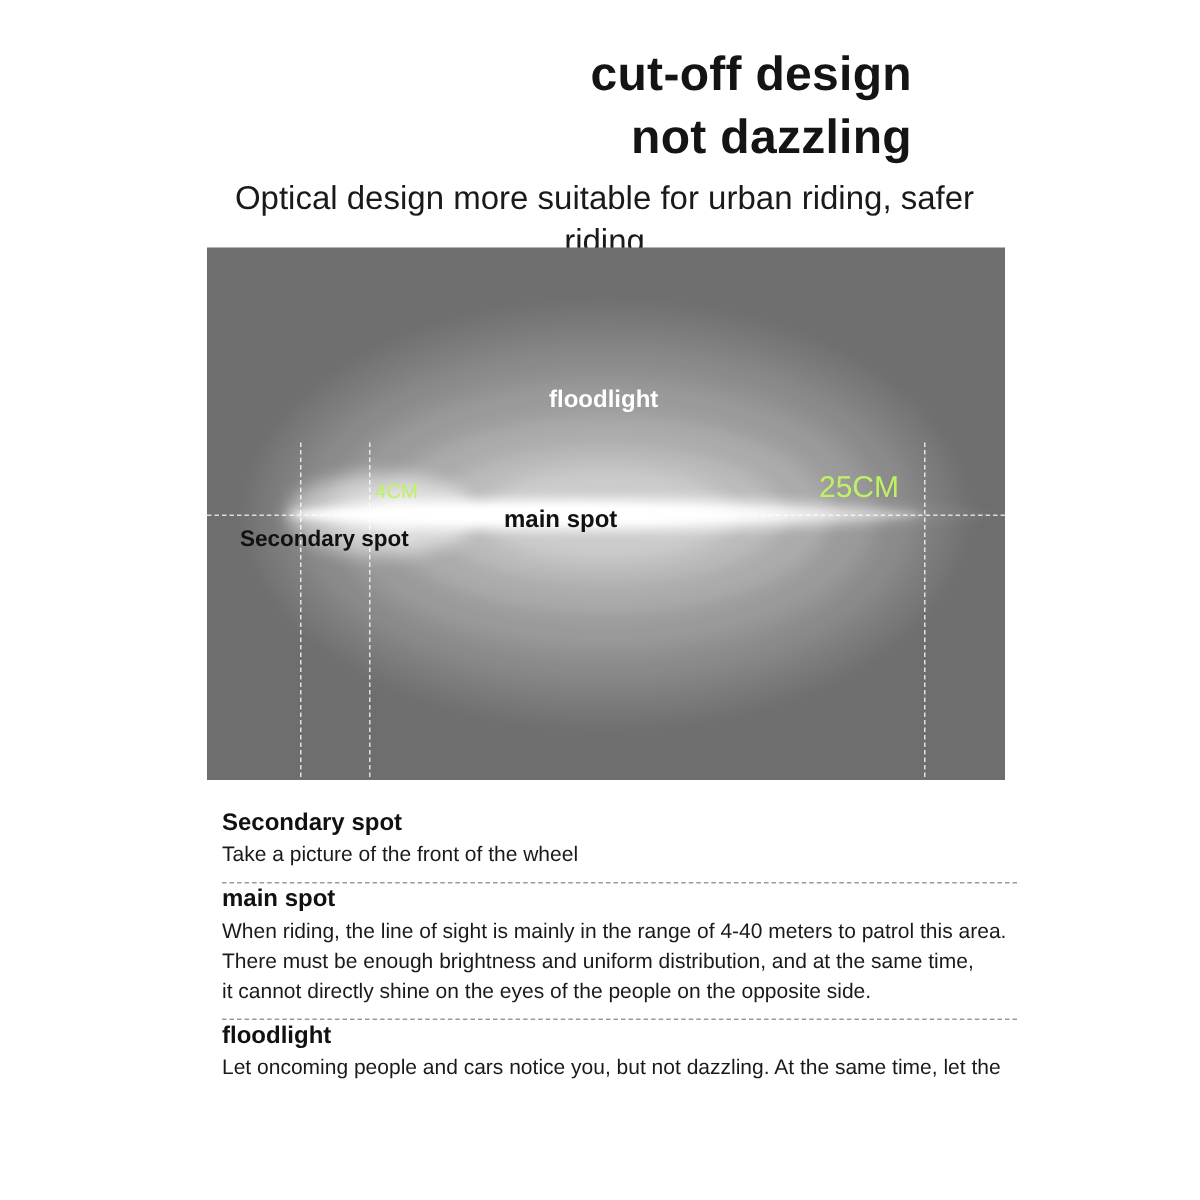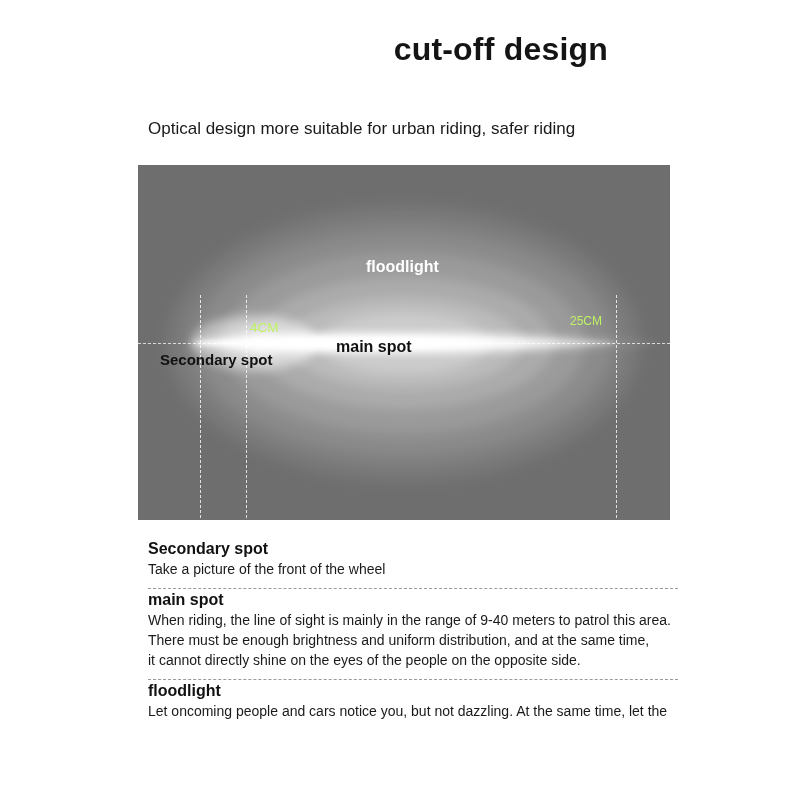--- a/index.html
+++ b/index.html
@@ -33,22 +33,22 @@
     line-height: 1.32;
     letter-spacing: 0.2px;
     color: #141414;
   }
   .headline .l2 { display: block; }
   .subhead {
     position: absolute;
     left: 148px;
     top: 118px;
     width: 510px;
-    text-align: left;
-    font-size: 17px;
+    text-align: center;
+    font-size: 22px;
     color: #1a1a1a;
     line-height: 1.3;
   }
 
   
   .diagram {
     position: absolute;
     left: 138px;
     top: 165px;
     width: 532px;
@@ -125,21 +125,21 @@
   .v1 { left: 62px; top: 130px; height: 368px; }
   .v2 { left: 108px; top: 130px; height: 368px; }
   .v3 { left: 478px; top: 130px; height: 368px; }
 
   .dlabel {
     position: absolute;
     color: #bef264;
     font-size: 13.5px;
   }
   .lbl-4cm { left: 112px; top: 155px; }
-  .lbl-25cm { left: 432px; top: 149px; font-size: 12px; }
+  .lbl-25cm { left: 408px; top: 149px; font-size: 20px; }
   .lbl-floodlight {
     left: 228px; top: 93px;
     font-size: 16px; font-weight: bold; color: #fff;
   }
   .lbl-mainspot {
     left: 198px; top: 173px;
     font-size: 16px; font-weight: bold; color: #111;
   }
   .lbl-secondary {
     left: 22px; top: 186px;
@@ -172,20 +172,21 @@
     color: #1a1a1a;
   }
 </style>
 </head>
 <body>
 
 <div class="page">
 
   <div class="headline">
     <span>cut-off design</span>
+    <span class="l2">not dazzling</span>
   </div>
 
   <div class="subhead">Optical design more suitable for urban riding, safer riding</div>
 
   <div class="diagram">
     <div class="ellipse e1"></div>
     <div class="ellipse e2"></div>
     <div class="ellipse e3"></div>
     <div class="ellipse e4"></div>
     <div class="ellipse e5"></div>
@@ -210,21 +211,21 @@
 
     <div class="block">
       <h3>Secondary spot</h3>
       <p>Take a picture of the front of the wheel</p>
     </div>
 
     <div class="sep"></div>
 
     <div class="block">
       <h3>main spot</h3>
-      <p>When riding, the line of sight is mainly in the range of 9-40 meters to patrol this area.</p>
+      <p>When riding, the line of sight is mainly in the range of 4-40 meters to patrol this area.</p>
       <p>There must be enough brightness and uniform distribution, and at the same time,</p>
       <p>it cannot directly shine on the eyes of the people on the opposite side.</p>
     </div>
 
     <div class="sep"></div>
 
     <div class="block">
       <h3>floodlight</h3>
       <p>Let oncoming people and cars notice you, but not dazzling. At the same time, let the</p>
 

